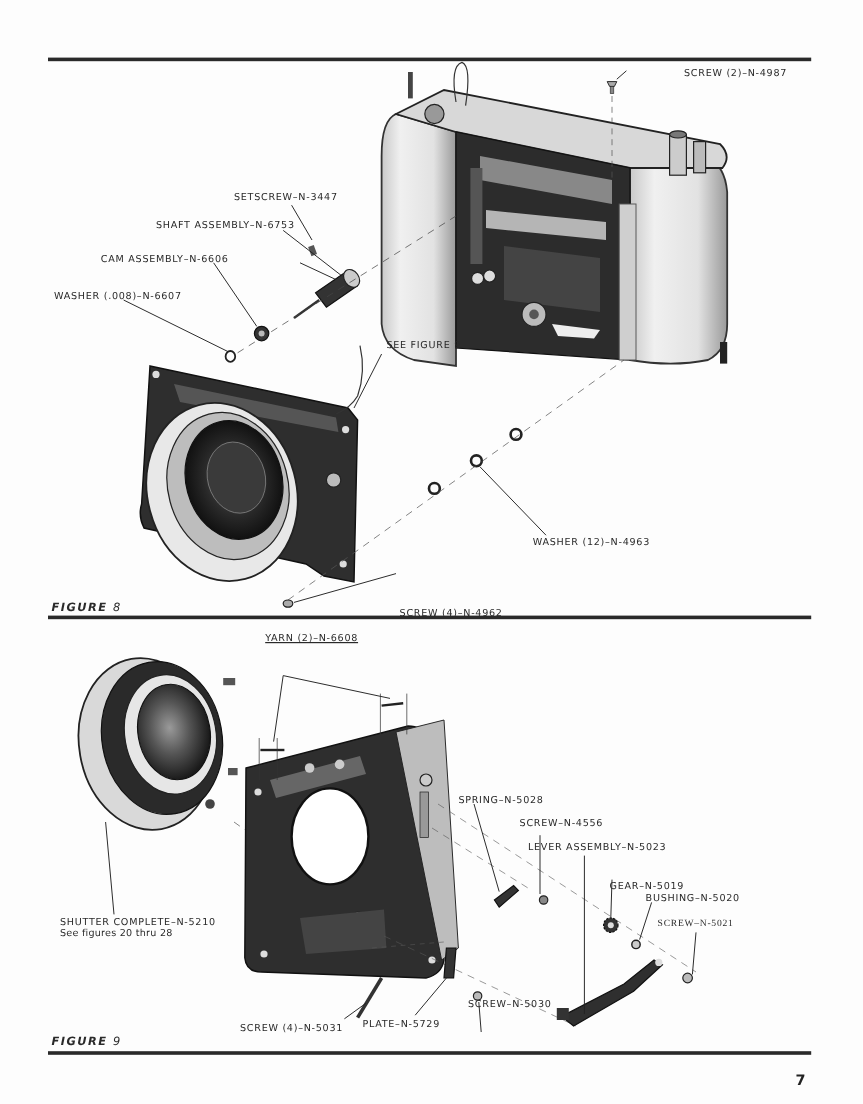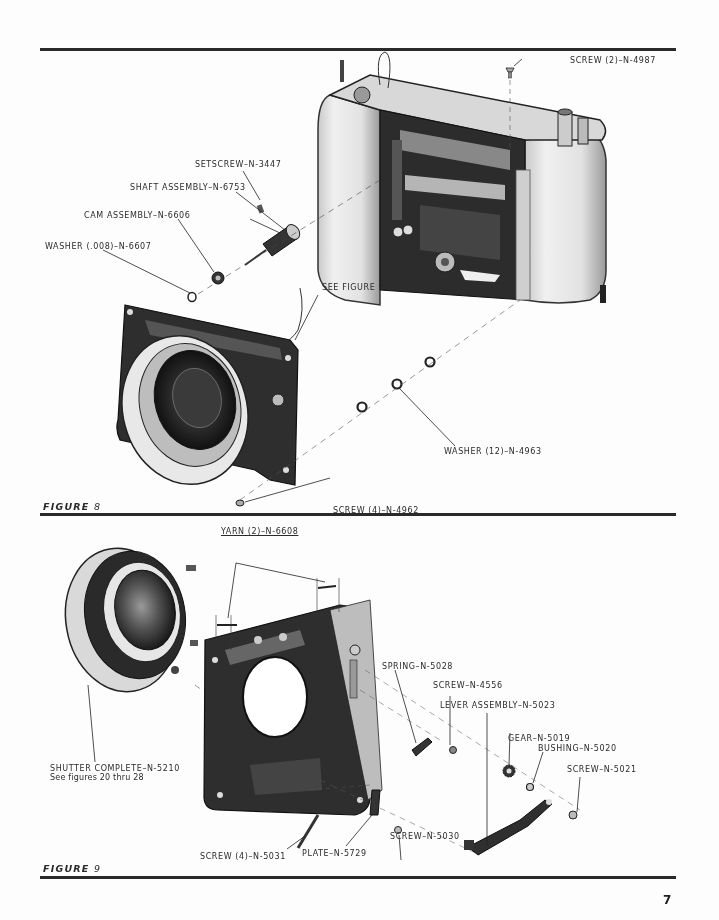--- a/index.html
+++ b/index.html
@@ -236,21 +236,21 @@
     <span>FIGURE</span>
     <span class="num">8</span>
   </div>
 
   <span class="lbl" style="left:221px; top:527px;text-decoration:underline;">YARN (2)–N-6608</span>
   <span class="lbl" style="left:382px; top:662px;">SPRING–N-5028</span>
   <span class="lbl" style="left:433px; top:681px;">SCREW–N-4556</span>
   <span class="lbl" style="left:440px; top:701px;">LEVER ASSEMBLY–N-5023</span>
   <span class="lbl" style="left:508px; top:724px;margin-top:10px;">GEAR–N-5019</span>
   <span class="lbl" style="left:538px; top:744px;">BUSHING–N-5020</span>
-  <span class="lbl" style="left:567px; top:765px;">SCREW–N-5021</span>
+  <span class="lbl" style="left:548px; top:765px;font-family:Liberation Serif, serif;">SCREW–N-5021</span>
   <span class="lbl" style="left:50px; top:764px;">SHUTTER COMPLETE–N-5210</span>
   <span class="lbl sub" style="left:50px; top:773px;">See figures 20 thru 28</span>
   <span class="lbl" style="left:200px; top:852px;">SCREW (4)–N-5031</span>
   <span class="lbl" style="left:302px; top:849px;">PLATE–N-5729</span>
   <span class="lbl" style="left:390px; top:832px;">SCREW–N-5030</span>
 
   <div class="fig-title" style="left:43px; top:863px;">
     <span>FIGURE</span>
     <span class="num">9</span>
   </div>

